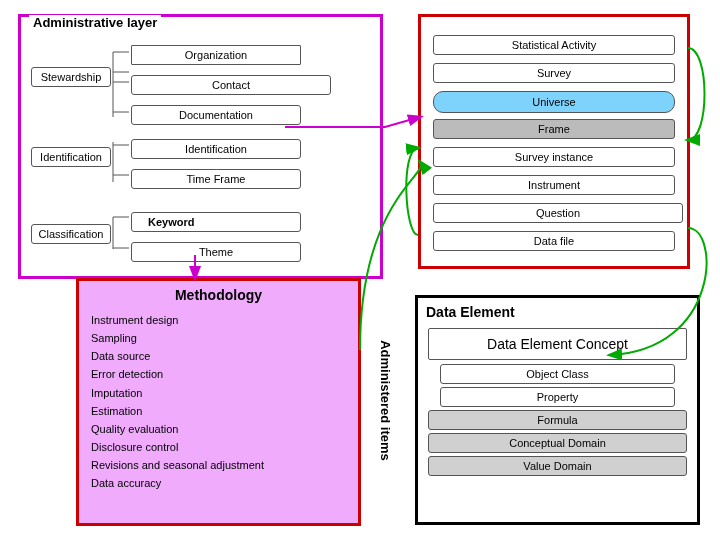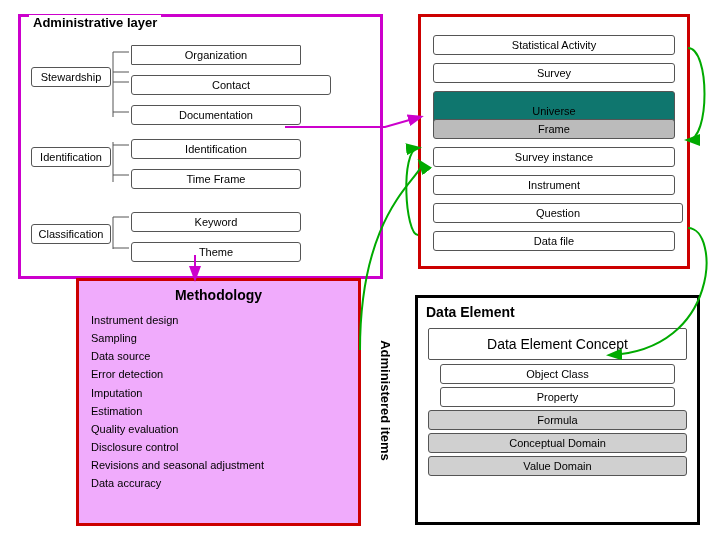--- a/index.html
+++ b/index.html
@@ -137,21 +137,21 @@
   <div style="position:absolute; top:28px; left:110px; width:170px; border:1px solid #555; border-radius:1px; padding:3px 8px; font-size:11px; text-align:center; background:#fff;">Organization</div>
 
   <div style="position:absolute; top:58px; left:110px; width:200px; border:1px solid #555; border-radius:3px; padding:3px 8px; font-size:11px; text-align:center; background:#fff;">Contact</div>
 
   <div style="position:absolute; top:88px; left:110px; width:170px; border:1px solid #555; border-radius:3px; padding:3px 8px; font-size:11px; text-align:center; background:#fff;">Documentation</div>
 
   <div style="position:absolute; top:122px; left:110px; width:170px; border:1px solid #555; border-radius:3px; padding:3px 8px; font-size:11px; text-align:center; background:#fff;">Identification</div>
 
   <div style="position:absolute; top:152px; left:110px; width:170px; border:1px solid #555; border-radius:3px; padding:3px 12px; font-size:11px; text-align:center; background:#fff;">Time Frame</div>
 
-  <div style="position:absolute; top:195px; left:110px; width:170px; border:1px solid #555; border-radius:3px; padding:3px 16px; font-size:11px; text-align:center; background:#fff;">Keyword</div>
+  <div style="position:absolute; top:195px; left:110px; width:170px; border:1px solid #555; border-radius:3px; padding:3px 16px; font-size:11px; background:#fff;font-weight:bold;">Keyword</div>
 
   <div style="position:absolute; top:225px; left:110px; width:170px; border:1px solid #555; border-radius:3px; padding:3px 8px; font-size:11px; text-align:center; background:#fff;">Theme</div>
 
   <svg style="position:absolute;top:0;left:0;width:100%;height:100%;pointer-events:none;">
 
     <line x1="92" y1="55" x2="108" y2="55" stroke="#555" stroke-width="1"></line>
     <line x1="92" y1="35" x2="92" y2="100" stroke="#555" stroke-width="1"></line>
     <line x1="92" y1="35" x2="108" y2="35" stroke="#555" stroke-width="1"></line>
     <line x1="92" y1="65" x2="108" y2="65" stroke="#555" stroke-width="1"></line>
     <line x1="92" y1="95" x2="108" y2="95" stroke="#555" stroke-width="1"></line>
@@ -165,21 +165,21 @@
     <line x1="92" y1="231" x2="108" y2="231" stroke="#555" stroke-width="1"></line>
   </svg>
 </div>
 
 <div class="survey-box">
 
   <div style="position:absolute; top:18px; left:12px; right:12px; border:1px solid #555; border-radius:3px; padding:3px 8px; font-size:11px; text-align:center; background:#fff;">Statistical Activity</div>
 
   <div style="position:absolute; top:46px; left:12px; right:12px; border:1px solid #555; border-radius:3px; padding:3px 8px; font-size:11px; text-align:center; background:#fff;">Survey</div>
 
-  <div style="position:absolute; top:74px; left:12px; right:12px; border:1px solid #555; border-radius:3px; padding:13px 8px; font-size:11px; text-align:center; background:#0f766e;">Universe</div>
+  <div style="position:absolute; top:74px; left:12px; right:12px; border:1px solid #555; border-radius:10px; padding:4px 8px; font-size:11px; text-align:center; background:#7dd3fc;">Universe</div>
 
   <div style="position:absolute; top:102px; left:12px; right:12px; border:1px solid #555; border-radius:3px; padding:3px 8px; font-size:11px; text-align:center; background:#bbb;">Frame</div>
 
   <div style="position:absolute; top:130px; left:12px; right:12px; border:1px solid #555; border-radius:3px; padding:3px 8px; font-size:11px; text-align:center; background:#fff;">Survey instance</div>
 
   <div style="position:absolute; top:158px; left:12px; right:12px; border:1px solid #555; border-radius:3px; padding:3px 8px; font-size:11px; text-align:center; background:#fff;">Instrument</div>
 
   <div style="position:absolute; top:186px; left:12px; right:4px; border:1px solid #555; border-radius:3px; padding:3px 8px; font-size:11px; text-align:center; background:#fff;">Question</div>
 
   <div style="position:absolute; top:214px; left:12px; right:12px; border:1px solid #555; border-radius:3px; padding:3px 8px; font-size:11px; text-align:center; background:#fff;">Data file</div>

